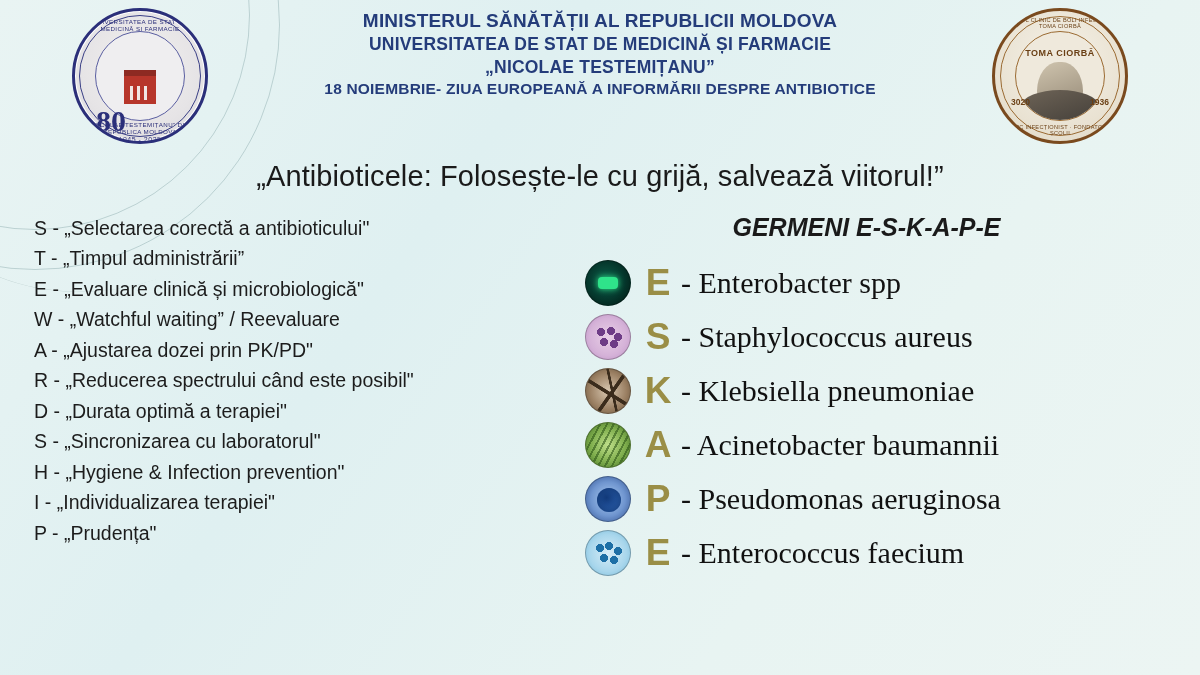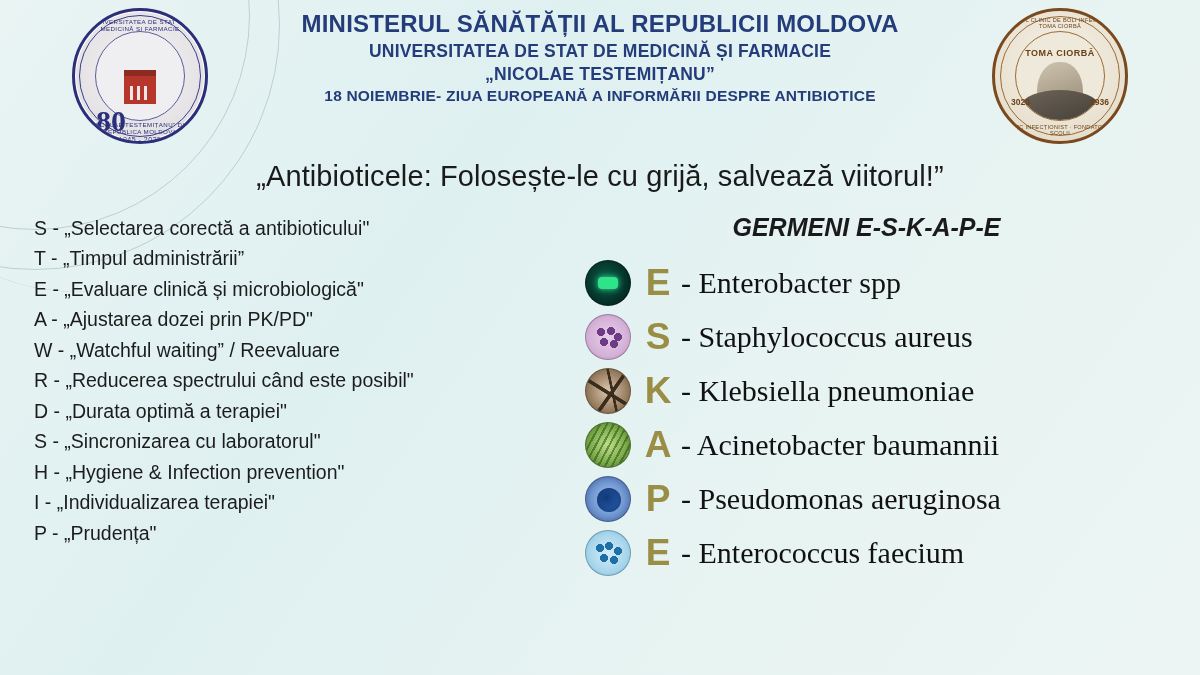--- a/index.html
+++ b/index.html
@@ -49,21 +49,21 @@
   .header-text {
     text-align: center;
     color: #243c7a;
     font-weight: bold;
     padding: 0 250px;
   }
   .header-text div {
     line-height: 1.32;
     letter-spacing: .2px;
   }
-  .hl1 { font-size: 24px; }
+  .hl1 { font-size: 19px; }
   .hl2 { font-size: 17.5px; }
   .hl3 { font-size: 17.5px; }
   .hl4 { font-size: 17.5px; }
   .hl5 { font-size: 15.5px; }
 
   
   .emblem-left {
     position: absolute;
     left: 72px; top: 8px;
     width: 136px; height: 136px;
@@ -338,22 +338,22 @@
 
   <div class="slogan">„Antibioticele: Folosește-le cu grijă, salvează viitorul!”</div>
 
   <div class="columns">
 
     <div class="col-left">
       <div>
         <div class="stw-item">S - „Selectarea corectă a antibioticului"</div>
         <div class="stw-item">T - „Timpul administrării”</div>
         <div class="stw-item">E - „Evaluare clinică și microbiologică"</div>
+        <div class="stw-item">W - „Watchful waiting” / Reevaluare</div>
         <div class="stw-item">A - „Ajustarea dozei prin PK/PD"</div>
-        <div class="stw-item">W - „Watchful waiting” / Reevaluare</div>
         <div class="stw-item">R - „Reducerea spectrului când este posibil"</div>
         <div class="stw-item">D - „Durata optimă a terapiei"</div>
         <div class="stw-item">S - „Sincronizarea cu laboratorul"</div>
         <div class="stw-item">H - „Hygiene &amp; Infection prevention"</div>
         <div class="stw-item">I - „Individualizarea terapiei"</div>
         <div class="stw-item">P - „Prudența"</div>
       </div>
     </div>
 
     <div class="col-right">

